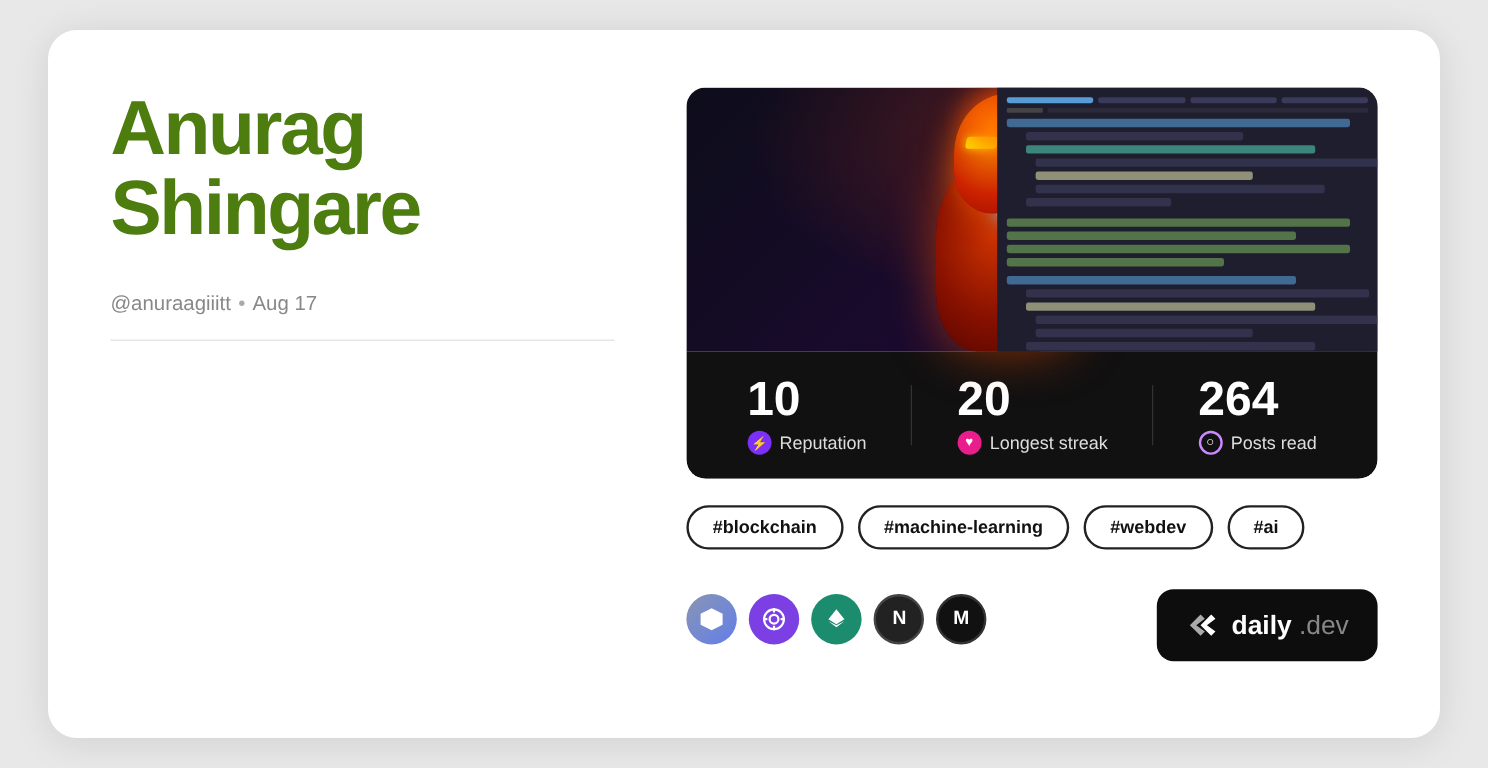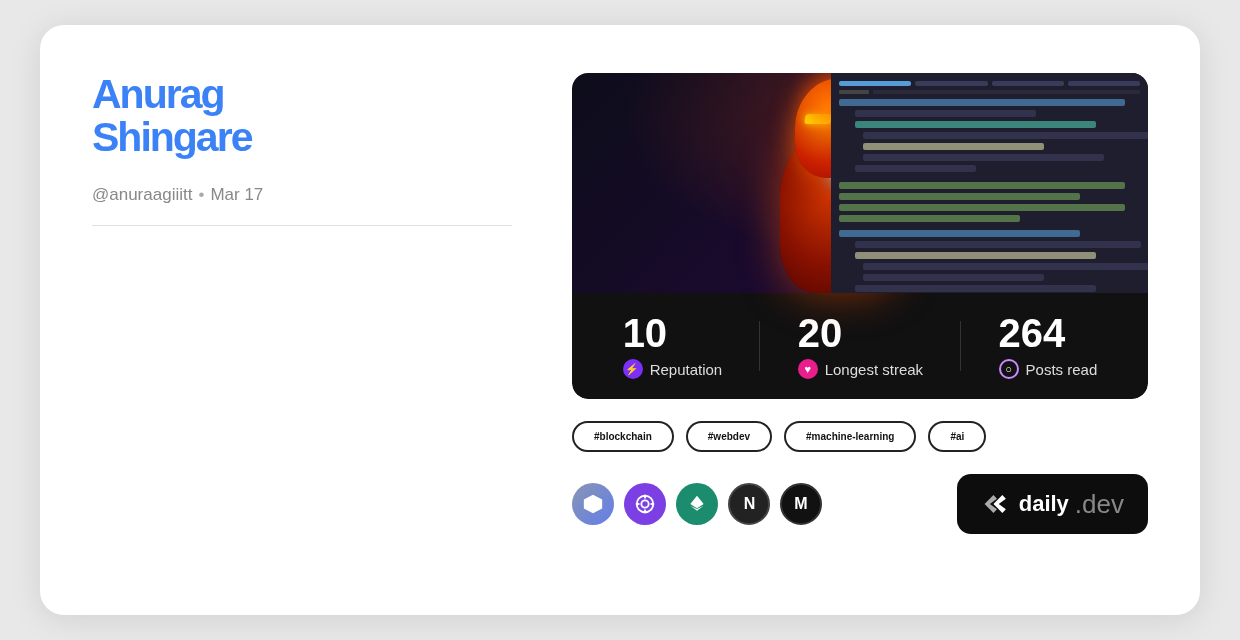--- a/index.html
+++ b/index.html
@@ -23,25 +23,25 @@
       box-shadow: 0 4px 32px rgba(0,0,0,0.10);
       position: relative;
     }
     .left-panel {
       flex: 0 0 420px;
       display: flex;
       flex-direction: column;
       justify-content: flex-start;
     }
     .user-name {
-      font-size: 41px;
+      font-size: 64px;
       font-weight: 900;
       line-height: 1.05;
-      color: #3b82f6;
-      margin-bottom: 26px;
+      color: #4d7c0f;
+      margin-bottom: 36px;
       letter-spacing: -2px;
     }
     .user-meta {
       font-size: 17px;
       color: #888888;
       margin-bottom: 20px;
       display: flex;
       align-items: center;
       gap: 6px;
     }
@@ -128,21 +128,21 @@
 
     .tags-row {
       display: flex;
       flex-wrap: wrap;
       gap: 12px;
     }
     .tag {
       border: 2px solid #222222;
       border-radius: 999px;
       padding: 8px 20px;
-      font-size: 10px;
+      font-size: 15px;
       font-weight: 600;
       color: #111111;
       background: transparent;
     }
 
     .bottom-row {
       display: flex;
       flex-direction: row;
       align-items: center;
       justify-content: space-between;
@@ -170,20 +170,21 @@
     .tech-icon.nextjs { background: #111111; font-size: 13px; }
     .tech-icon.medium { background: #111111; font-size: 14px; }
 
     .daily-dev-badge {
       background: #0d0d0d;
       border-radius: 14px;
       padding: 14px 24px;
       display: flex;
       align-items: center;
       gap: 10px;
+      margin-top: 11px;
     }
     .daily-logo {
       display: flex;
       align-items: center;
       gap: 6px;
     }
 
     
     .cover-wrap {
       width: 100%;
@@ -235,21 +236,21 @@
 <div class="card">
 
   <div class="left-panel">
     <div class="user-name">
       <span>Anurag</span><br>
       <span>Shingare</span>
     </div>
     <div class="user-meta">
       <span>@anuraagiiitt</span>
       <span class="dot">•</span>
-      <span>Mar 17</span>
+      <span>Aug 17</span>
     </div>
     <div class="divider"></div>
   </div>
 
   <div class="right-panel">
 
     <div class="cover-wrap">
       <div class="cover-top">
         <div class="fire-glow"></div>
 
@@ -328,22 +329,22 @@
           <div class="stat-label">
             <div class="stat-icon posts" style="width:20px;height:20px;border:2px solid #cc88ff;border-radius:50%;display:flex;align-items:center;justify-content:center;">○</div>
             <span>Posts read</span>
           </div>
         </div>
       </div>
     </div>
 
     <div class="tags-row">
       <div class="tag">#blockchain</div>
+      <div class="tag">#machine-learning</div>
       <div class="tag">#webdev</div>
-      <div class="tag">#machine-learning</div>
       <div class="tag">#ai</div>
     </div>
 
     <div class="bottom-row">
       <div class="tech-icons">
 
         <div class="tech-icon solidity" style="background: linear-gradient(135deg, #8895b3, #627eea);">
           <svg width="22" height="22" viewBox="0 0 24 24" fill="white">
               <polygon points="12,2 2,7 2,17 12,22 22,17 22,7"></polygon>
             </svg>
@@ -372,19 +373,19 @@
       </div>
 
       <div class="daily-dev-badge">
         <div class="daily-logo">
 
           <svg width="32" height="32" viewBox="0 0 36 36">
             <path d="M4 18 L14 8 L18 12 L10 18 L18 24 L14 28 Z" fill="#aaaaaa"></path>
             <path d="M14 18 L24 8 L28 12 L20 18 L28 24 L24 28 Z" fill="#ffffff"></path>
           </svg>
           <span style="font-size:22px; font-weight:800; color:#ffffff;">daily</span>
-            <span style="font-size:26px; font-weight:400; color:#888888;">.dev</span>
+            <span style="font-size:22px; font-weight:400; color:#888888;">.dev</span>
         </div>
       </div>
     </div>
 
   </div>
 </div>
 
 </body></html>

